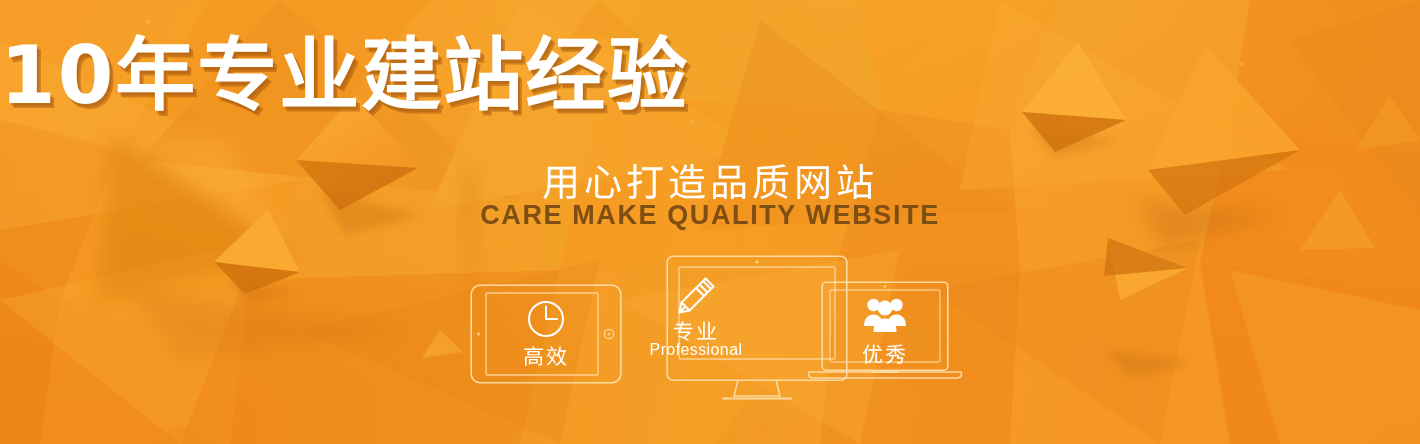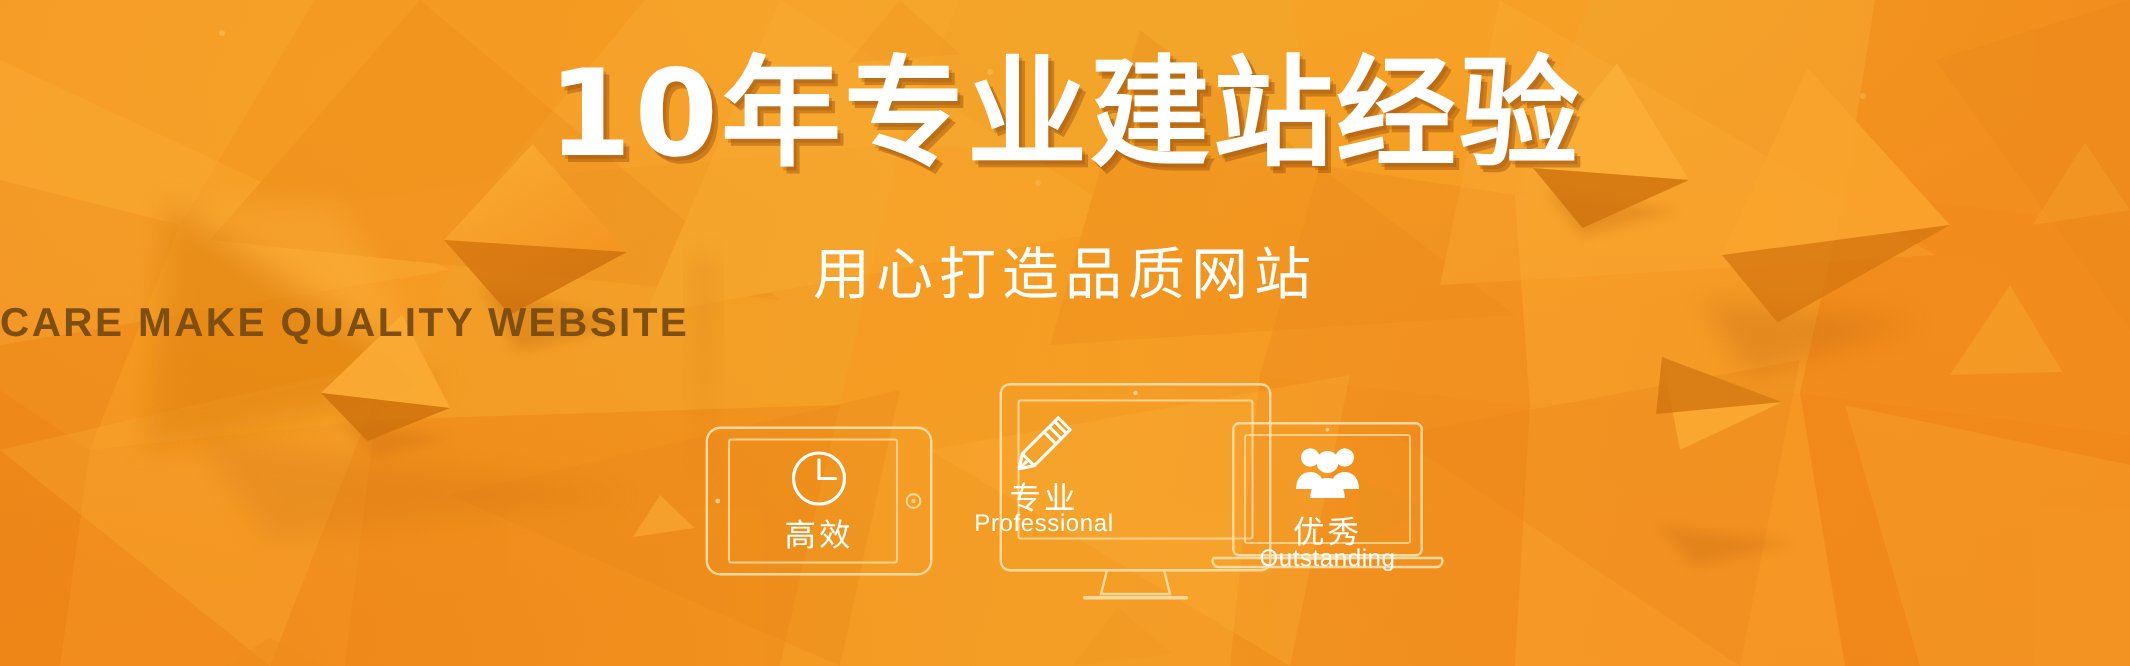--- a/index.html
+++ b/index.html
@@ -41,21 +41,21 @@
     position: absolute;
     inset: 0;
     z-index: 5;
   }
 
   .headline {
     position: absolute;
     top: 34px;
     left: 0;
     right: 0;
-    text-align: center;
+    text-align: left;
     font-family: "DejaVu Sans", "Liberation Sans", sans-serif;
     font-size: 80px;
     font-weight: 700;
     line-height: 1.05;
     letter-spacing: 2px;
     color: #FFFFFF;
     white-space: nowrap;
     text-shadow:
       4px 5px 0 rgba(150, 75, 10, 0.42),
       2px 3px 0 rgba(150, 75, 10, 0.30);
@@ -73,21 +73,21 @@
     letter-spacing: 4px;
     color: #FFFFFF;
     white-space: nowrap;
   }
 
   .sub-en {
     position: absolute;
     top: 200px;
     left: 0;
     right: 0;
-    text-align: left;
+    text-align: center;
     font-family: "Liberation Sans", sans-serif;
     font-size: 27px;
     font-weight: 700;
     letter-spacing: 1.6px;
     color: #7E4E12;
     white-space: nowrap;
   }
 
   
   .devices {
@@ -350,18 +350,17 @@
               <circle cx="33.5" cy="10" r="6.2"></circle>
               <path d="M24 31 C24 23.5 28.2 19.6 33.5 19.6 C38.8 19.6 43 23.5 43 31 Z"></path>
 
               <circle cx="22" cy="13" r="7.4"></circle>
               <path d="M10.5 37 C10.5 28.2 15.6 23.6 22 23.6 C28.4 23.6 33.5 28.2 33.5 37 Z"></path>
             </g>
           </svg>
         </div>
 
         <div class="dev-label dev-cn">优秀</div>
-        <div class="dev-label dev-en">Outstanding</div>
       </div>
 
     </div>
   </div>
 </div>
 
 </body></html>

